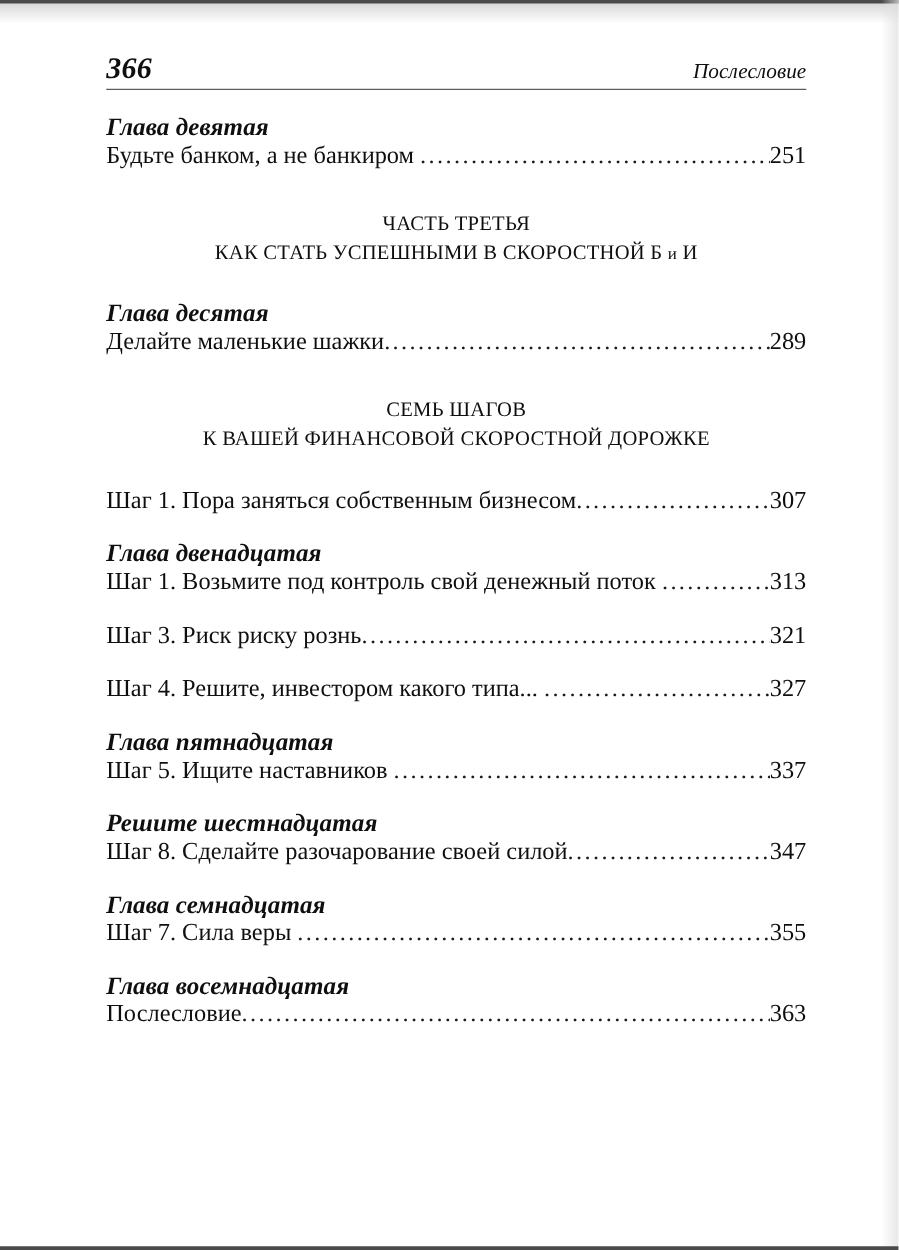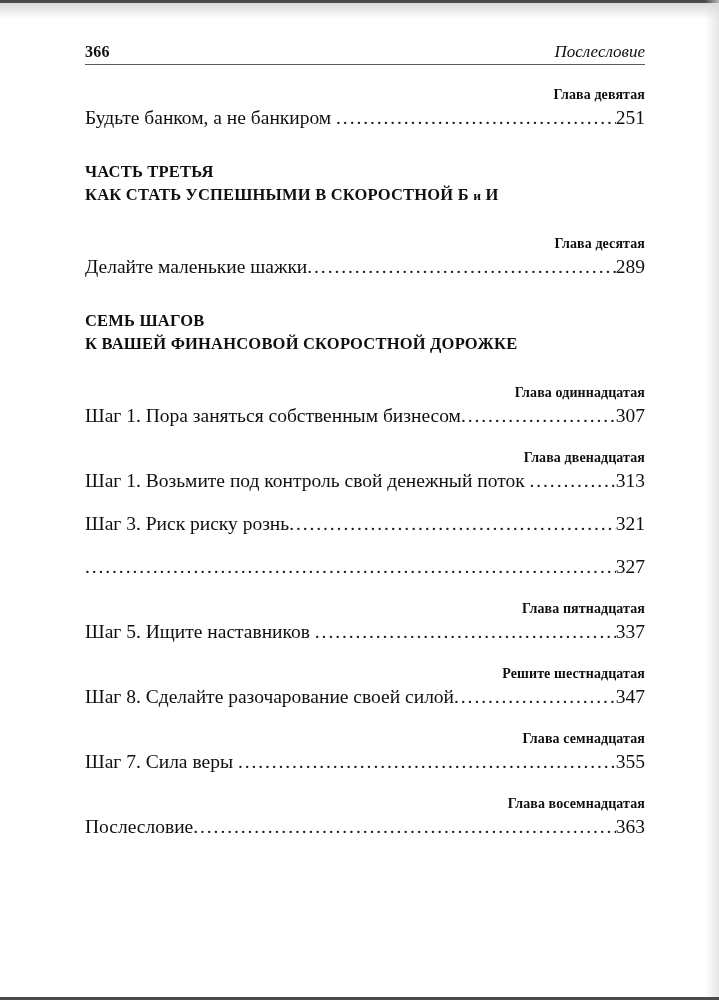--- a/index.html
+++ b/index.html
@@ -61,55 +61,56 @@
   
   .running-head {
     display: flex;
     align-items: baseline;
     justify-content: space-between;
     padding-top: 42px;
     border-bottom: 1.6px solid #5c5c5c;
     padding-bottom: 2px;
   }
   .folio {
-    font-size: 16px;
+    font-size: 24px;
     font-weight: bold;
     letter-spacing: 0.2px;
+    font-style: italic;
   }
   .head-title {
     font-size: 17px;
     font-style: italic;
   }
 
   
   .part-heading {
-    text-align: left;
-    font-weight: bold;
+    text-align: center;
+    font-weight: normal;
     font-size: 16.5px;
     line-height: 23px;
     letter-spacing: 0.2px;
   }
   .part-heading .line2 {
     display: block;
   }
   .part-heading .small-conj {
     font-size: 13.5px;
   }
   .ph-first { margin-top: 30px; }
 
   
   .entry {
     margin-top: 19px;
   }
   .entry-chapter {
     font-weight: bold;
-    font-size: 14px;
+    font-style: italic;
+    font-size: 20px;
     line-height: 22px;
     letter-spacing: 0.1px;
-    text-align: right;
   }
   .entry-line {
     display: flex;
     align-items: baseline;
     font-size: 19.5px;
     line-height: 24px;
     width: 100%;
   }
   .entry-title {
     white-space: pre;
@@ -161,21 +162,20 @@
         <div class="entry gap-after-part">
           <div class="entry-chapter">Глава десятая</div>
           <div class="entry-line">
             <span class="entry-title">Делайте маленькие шажки</span>
             <span class="leader">........................................................................................................................................................................................................</span>
             <span class="page-no">289</span>
           </div>
         </div>
         <div class="part-heading ph-first"><span>СЕМЬ ШАГОВ</span><span class="line2"><span>К ВАШЕЙ ФИНАНСОВОЙ СКОРОСТНОЙ ДОРОЖКЕ</span><span class="small-conj"></span><span></span></span></div>
         <div class="entry gap-after-part">
-          <div class="entry-chapter">Глава одиннадцатая</div>
           <div class="entry-line">
             <span class="entry-title">Шаг 1. Пора заняться собственным бизнесом</span>
             <span class="leader">........................................................................................................................................................................................................</span>
             <span class="page-no">307</span>
           </div>
         </div>
         <div class="entry">
           <div class="entry-chapter">Глава двенадцатая</div>
           <div class="entry-line">
             <span class="entry-title">Шаг 1. Возьмите под контроль свой денежный поток </span>
@@ -185,20 +185,21 @@
         </div>
         <div class="entry">
           <div class="entry-line">
             <span class="entry-title">Шаг 3. Риск риску рознь</span>
             <span class="leader">........................................................................................................................................................................................................</span>
             <span class="page-no">321</span>
           </div>
         </div>
         <div class="entry">
           <div class="entry-line">
+            <span class="entry-title">Шаг 4. Решите, инвестором какого типа... </span>
             <span class="leader">........................................................................................................................................................................................................</span>
             <span class="page-no">327</span>
           </div>
         </div>
         <div class="entry">
           <div class="entry-chapter">Глава пятнадцатая</div>
           <div class="entry-line">
             <span class="entry-title">Шаг 5. Ищите наставников </span>
             <span class="leader">........................................................................................................................................................................................................</span>
             <span class="page-no">337</span>

